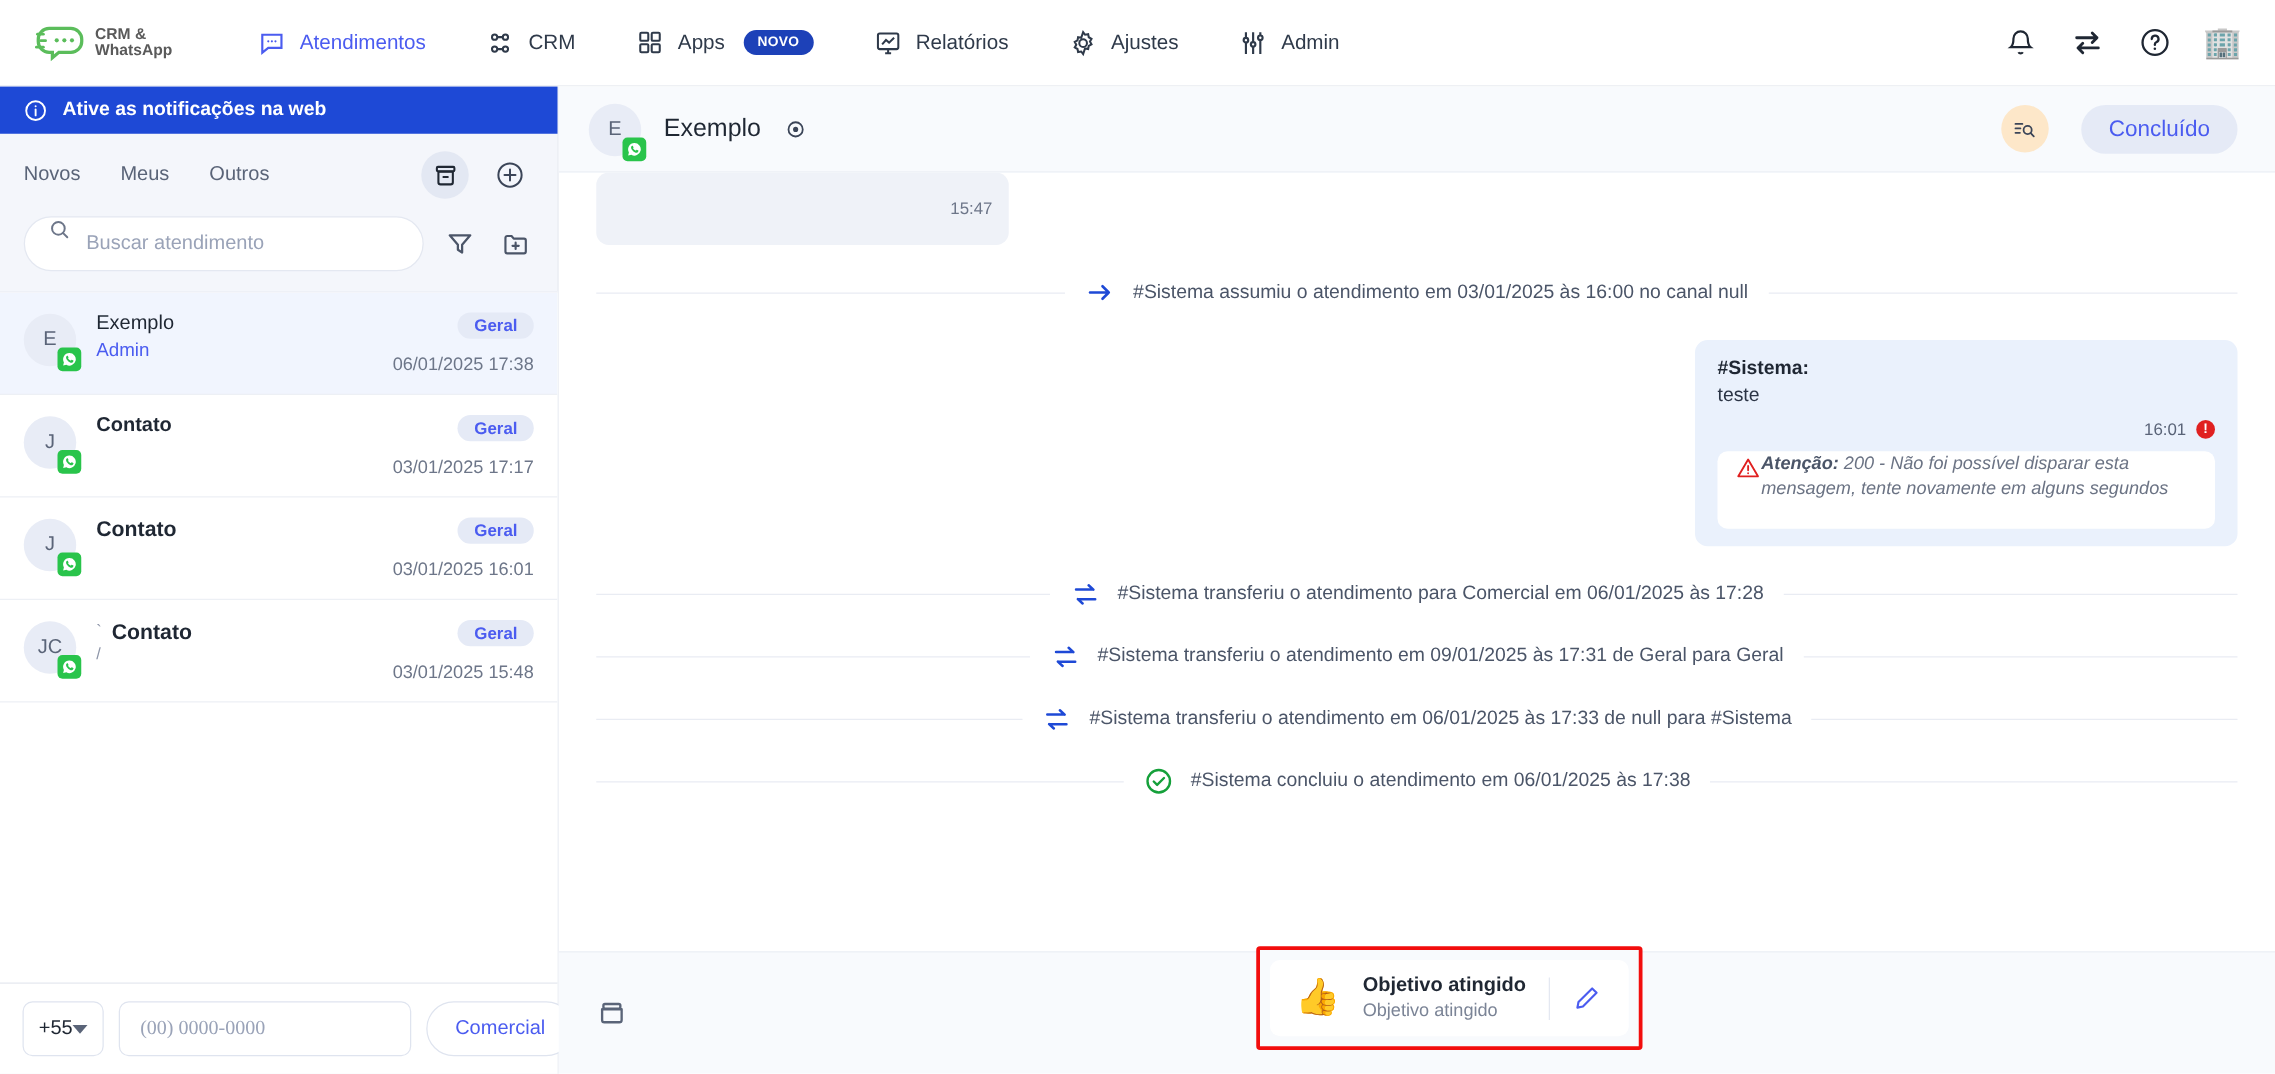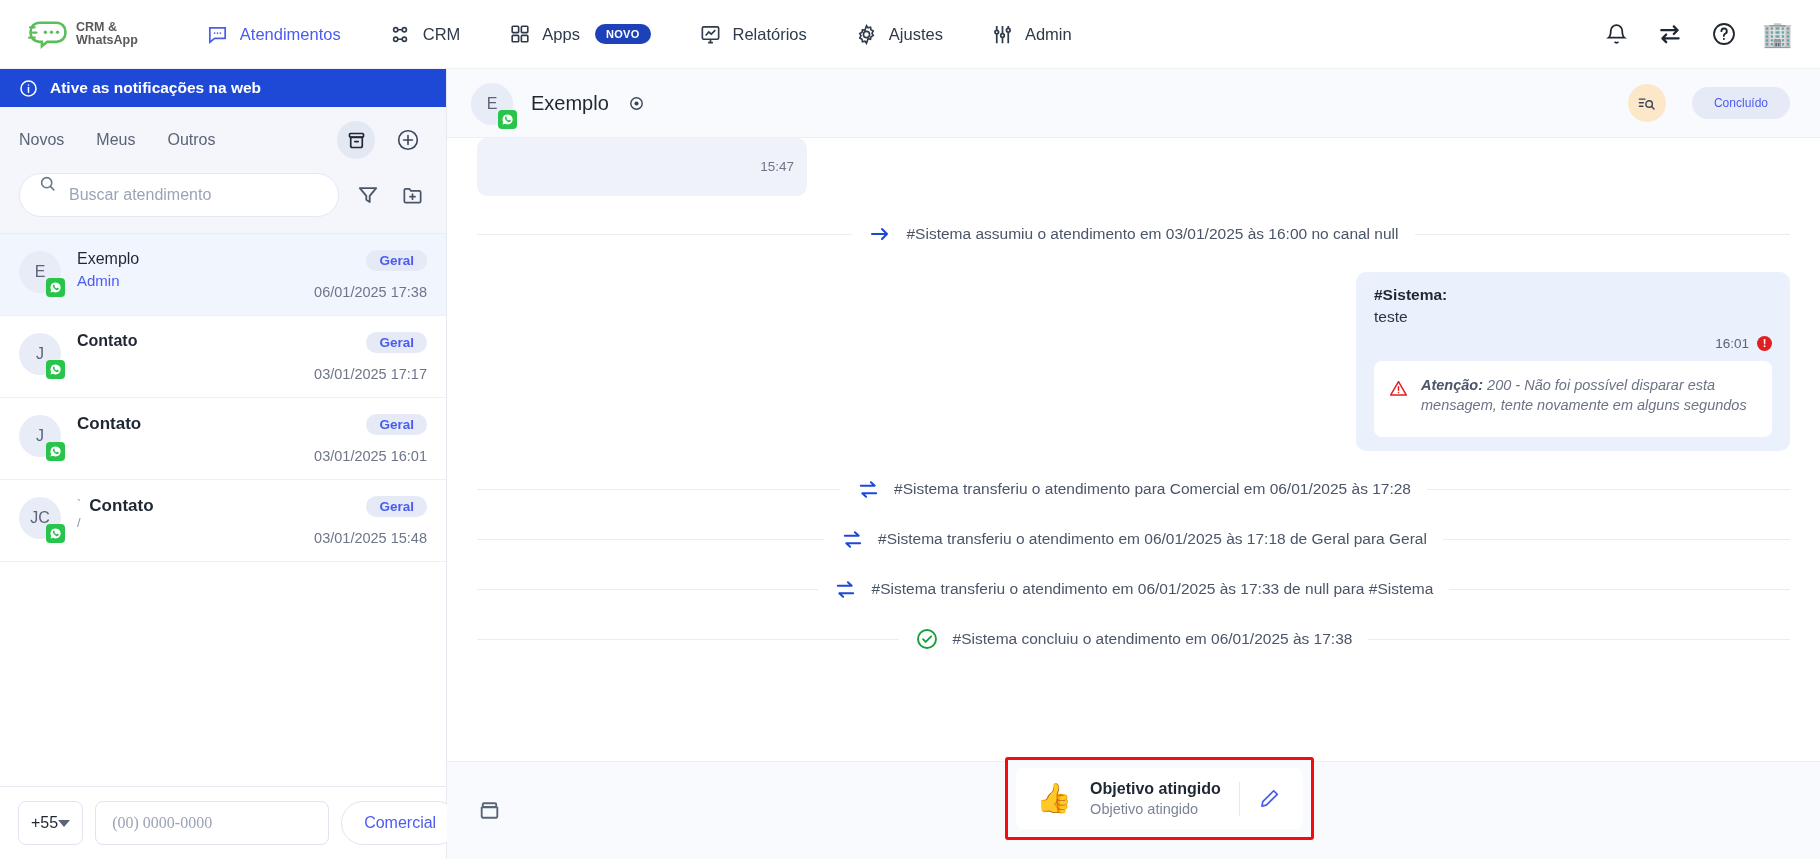--- a/index.html
+++ b/index.html
@@ -139,21 +139,21 @@
   }
   .chat-title { font-size: 20px; color: #1f2733; }
   .eye-icon { cursor: pointer; display: flex; align-items: center; }
   .chat-header-right { margin-left: auto; display: flex; align-items: center; gap: 26px; }
   .circle-orange {
     width: 38px; height: 38px; border-radius: 50%; background: #fde7c9;
     display: flex; align-items: center; justify-content: center; cursor: pointer;
   }
   .btn-concluido {
     background: #e5eaf6; color: #4b5cf0; border: none; border-radius: 20px;
-    padding: 9px 22px; font-size: 12px; font-family: inherit; cursor: pointer; font-weight: 500;
+    padding: 9px 22px; font-size: 18px; font-family: inherit; cursor: pointer; font-weight: 500;
   }
 
   .chat-body { flex: 1; overflow-y: auto; padding: 0 30px 10px 30px; position: relative; }
 
   .bubble-in-partial {
     width: 330px; height: 58px; background: #eff2f8; border-radius: 10px;
     margin-top: 0px; position: relative;
   }
   .bubble-time-sm {
     position: absolute; right: 13px; bottom: 22px;
@@ -177,21 +177,21 @@
   .bubble-text { font-size: 15.5px; color: #2b3445; margin-top: 4px; }
   .bubble-foot { display: flex; align-items: center; justify-content: flex-end; gap: 8px; margin-top: 10px; }
   .bubble-time { font-size: 13.5px; color: #5a6478; }
   .err-dot {
     width: 15px; height: 15px; border-radius: 50%; background: #e02020;
     color: #fff; font-size: 11px; font-weight: bold; display: flex;
     align-items: center; justify-content: center; line-height: 1;
   }
   .warn-card {
     background: #ffffff; border-radius: 8px; margin-top: 10px;
-    padding: 14px 16px 22px 14px; display: flex; gap: 12px; align-items: flex-start;
+    padding: 0 16px 22px 14px; display: flex; align-items: flex-start;
   }
   .warn-text { font-size: 14.5px; color: #6b7384; font-style: italic; line-height: 1.38; }
   .warn-text b { color: #4b5568; font-style: italic; }
 
   .chat-footer {
     height: 98px; flex: none; background: #f8fafd; border-top: 1px solid #eceff5;
     display: flex; align-items: center; padding: 0 30px; position: relative;
   }
   .footer-box-icon { cursor: pointer; display: flex; align-items: center; }
   .goal-highlight {
@@ -565,21 +565,21 @@
 
       <div class="sys-row">
         <div class="sys-line"></div>
         <div class="sys-content">
           <span class="sys-icon">
             <svg viewBox="0 0 24 24" width="23" height="23" fill="none" stroke="#1e49d6" stroke-width="2.1" stroke-linecap="round" stroke-linejoin="round">
               <path d="M4 8h14M14.5 4.4L18.5 8"></path>
                 <path d="M20 16H6M9.5 19.6L5.5 16"></path>
             </svg>
           </span>
-          <span class="sys-text">#Sistema transferiu o atendimento em 06/01/2025 às 17:18 de Geral para Geral</span>
+          <span class="sys-text">#Sistema transferiu o atendimento em 09/01/2025 às 17:31 de Geral para Geral</span>
         </div>
         <div class="sys-line"></div>
       </div>
 
       <div class="sys-row">
         <div class="sys-line"></div>
         <div class="sys-content">
           <span class="sys-icon">
             <svg viewBox="0 0 24 24" width="23" height="23" fill="none" stroke="#1e49d6" stroke-width="2.1" stroke-linecap="round" stroke-linejoin="round">
               <path d="M4 8h14M14.5 4.4L18.5 8"></path>

